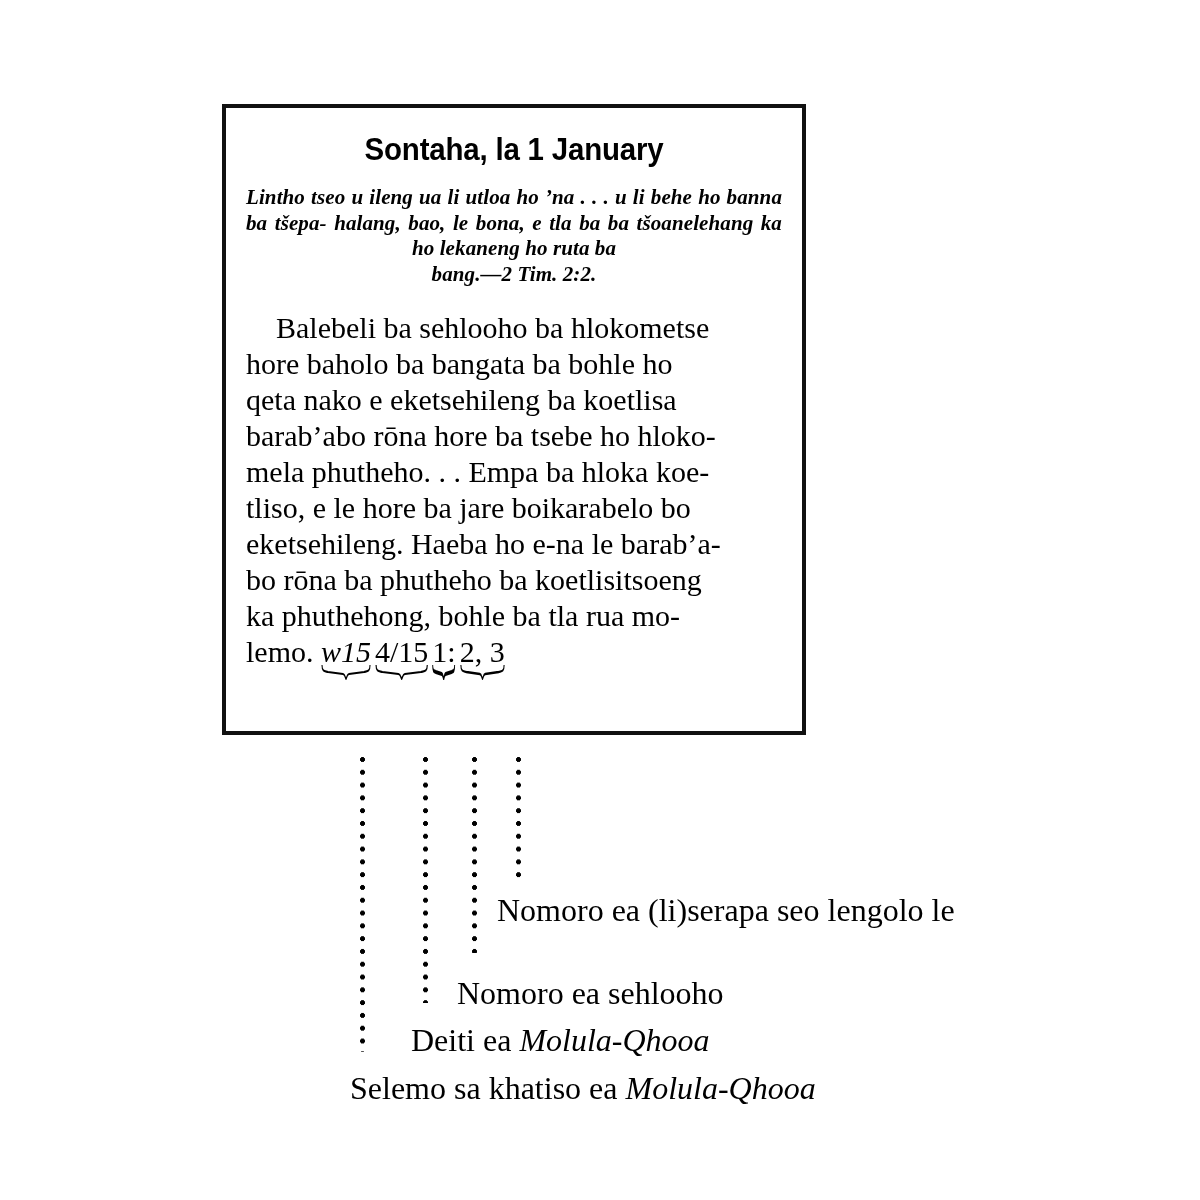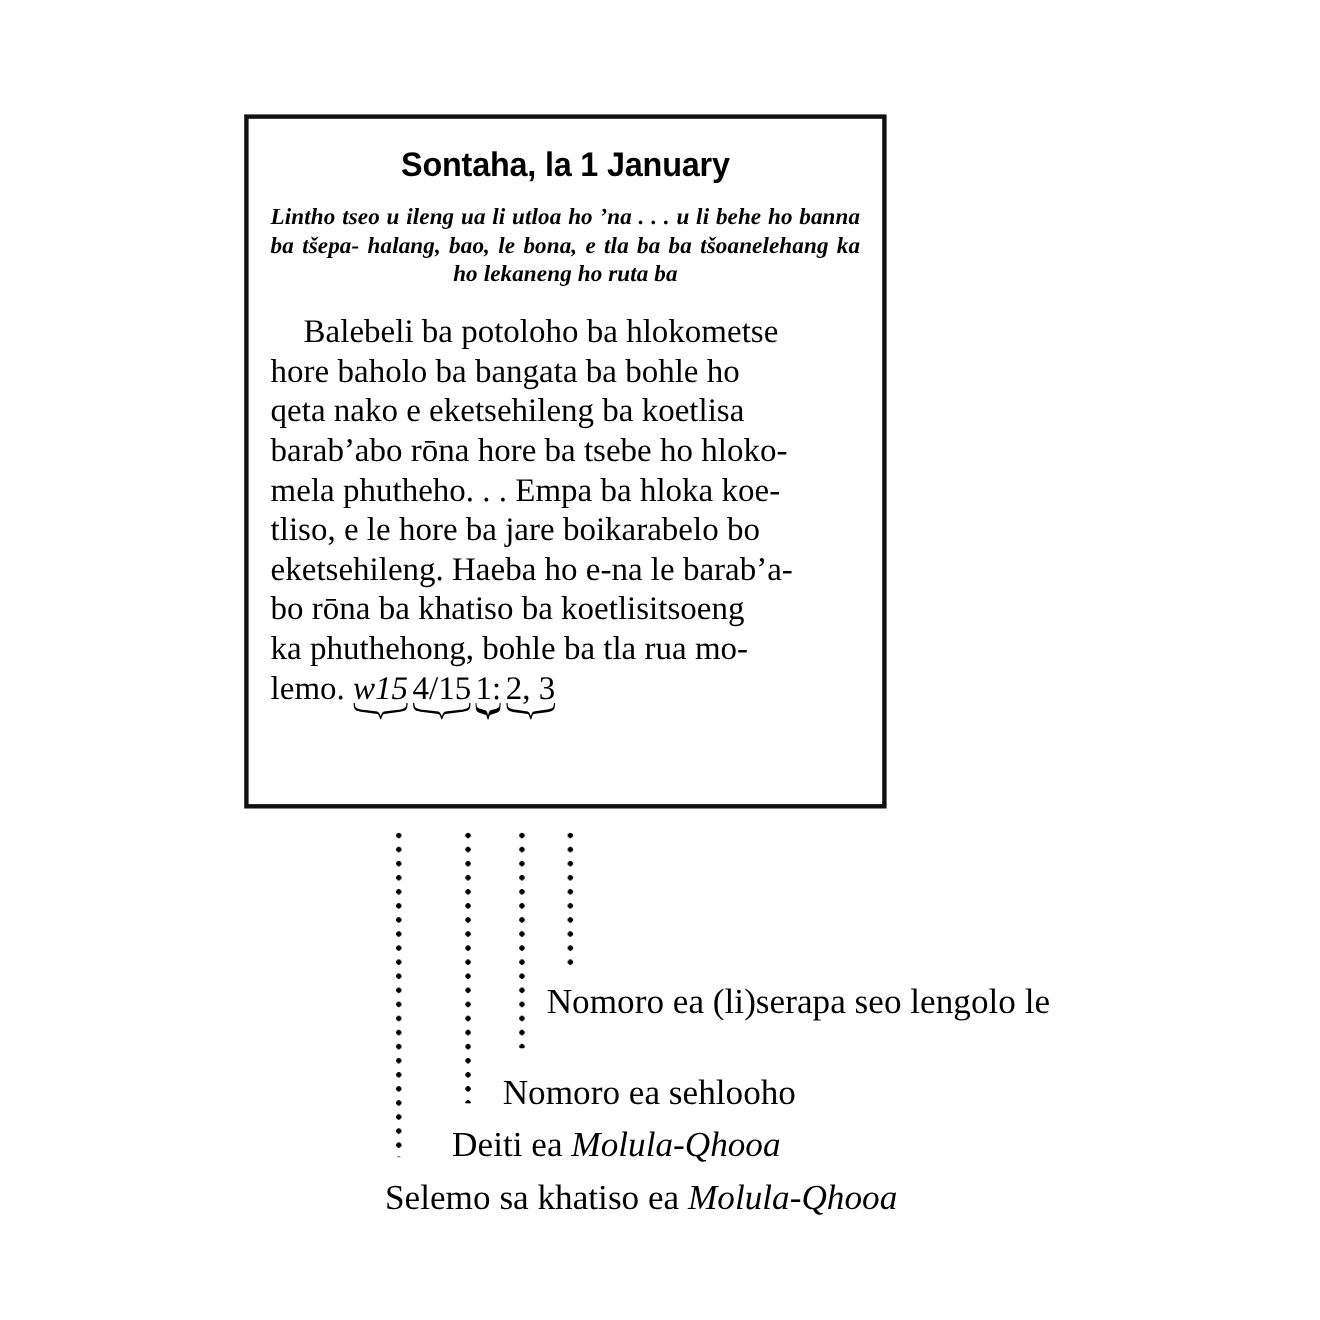--- a/index.html
+++ b/index.html
@@ -124,30 +124,31 @@
 
 <div id="day-box">
 
   <div id="day-title">Sontaha, la 1 January</div>
 
   <div id="theme-text">
     <span>Lintho tseo u ileng ua li utloa ho ’na</span>
     <span>. . . u li behe ho banna ba tšepa-</span>
     <span>halang, bao, le bona, e tla ba ba</span>
     <span>tšoanelehang ka ho lekaneng ho ruta ba</span>
+    <span class="lastline">bang.—2 Tim. 2:2.</span>
   </div>
 
-  <div id="body-text"><span class="indent">Balebeli ba potoloho ba hlokometse</span>
+  <div id="body-text"><span class="indent">Balebeli ba sehlooho ba hlokometse</span>
 <span>hore baholo ba bangata ba bohle ho</span>
 <span>qeta nako e eketsehileng ba koetlisa</span>
 <span>barab’abo rōna hore ba tsebe ho hloko-</span>
 <span>mela phutheho. . . Empa ba hloka koe-</span>
 <span>tliso, e le hore ba jare boikarabelo bo</span>
 <span>eketsehileng. Haeba ho e-na le barab’a-</span>
-<span>bo rōna ba khatiso ba koetlisitsoeng</span>
+<span>bo rōna ba phutheho ba koetlisitsoeng</span>
 <span>ka phuthehong, bohle ba tla rua mo-</span>
 <span><span>lemo.</span> <span id="citation"><span class="cite-group italic"><span class="cite-label">w15</span><span class="brace">
               <svg viewBox="0 0 100 16" preserveAspectRatio="none">
                 <path d="M2,1 C2,8 8,7 14,8 L44,10 C48,10.5 48,13 50,15 C52,13 52,10.5 56,10 L86,8 C92,7 98,8 98,1" fill="none" stroke="#000" stroke-width="2.2"></path>
               </svg>
             </span></span><span class="cite-group"><span class="cite-label">4/15</span><span class="brace">
               <svg viewBox="0 0 100 16" preserveAspectRatio="none">
                 <path d="M2,1 C2,8 8,7 14,8 L44,10 C48,10.5 48,13 50,15 C52,13 52,10.5 56,10 L86,8 C92,7 98,8 98,1" fill="none" stroke="#000" stroke-width="2.2"></path>
               </svg>
             </span></span><span class="cite-group"><span class="cite-label">1:</span><span class="brace">

